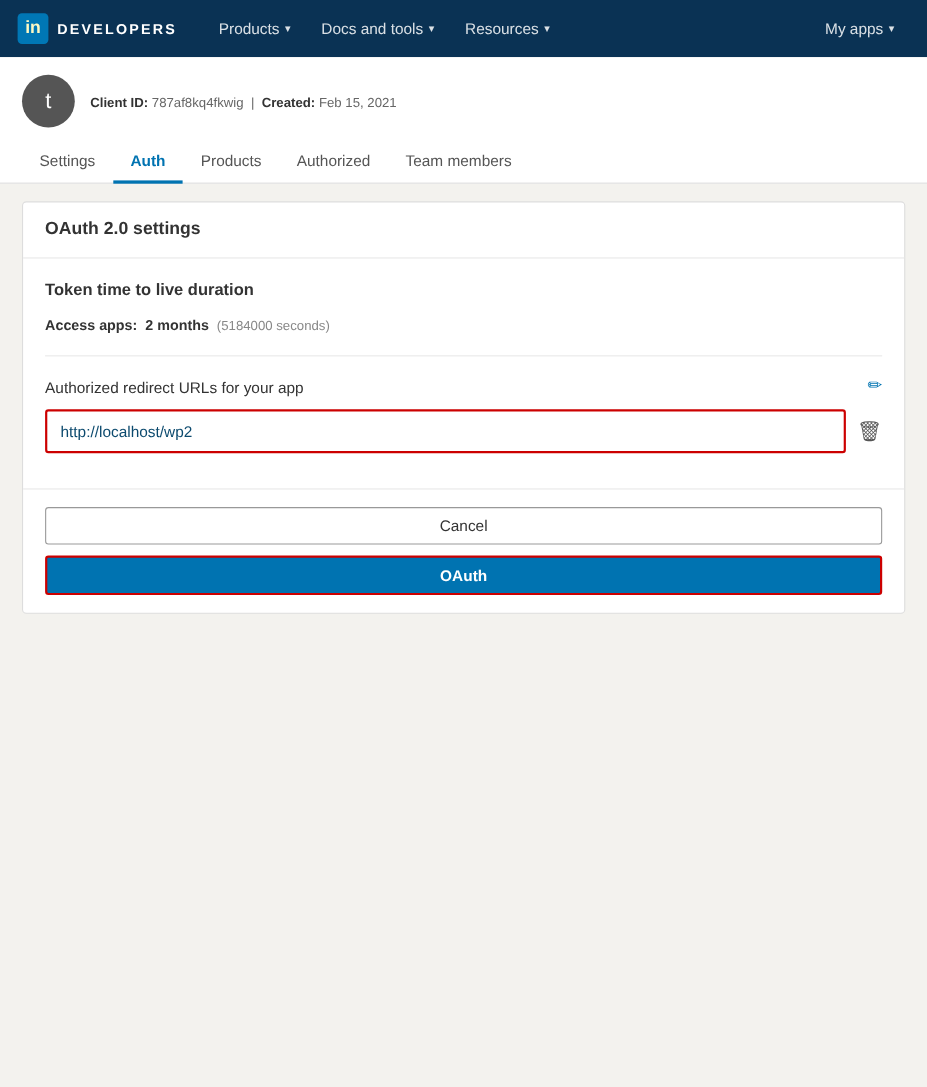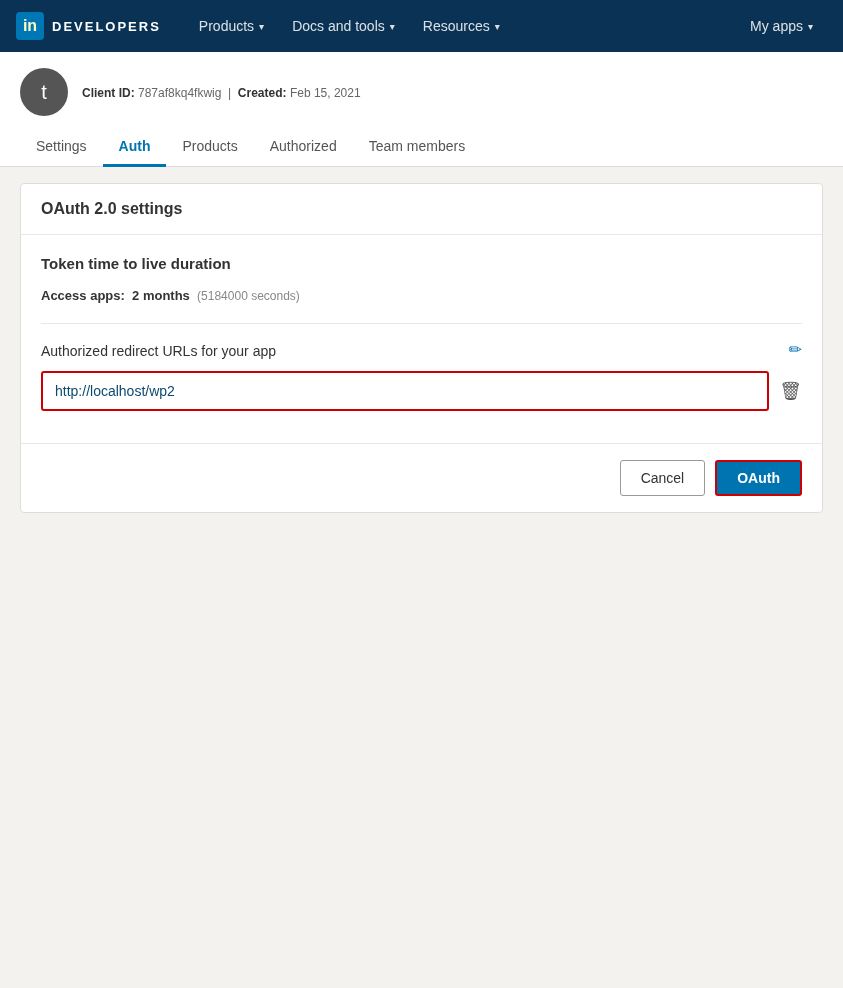--- a/index.html
+++ b/index.html
@@ -244,20 +244,21 @@
       gap: 4px;
       margin-top: 4px;
     }
 
     .card-footer {
       display: flex;
       justify-content: flex-end;
       gap: 10px;
       padding: 16px 20px;
       border-top: 1px solid #e8e8e8;
+      flex-direction: column;
     }
     .btn-cancel {
       border: 1px solid #999;
       background: white;
       color: #333;
       padding: 8px 20px;
       border-radius: 3px;
       cursor: pointer;
       font-size: 14px;
     }

